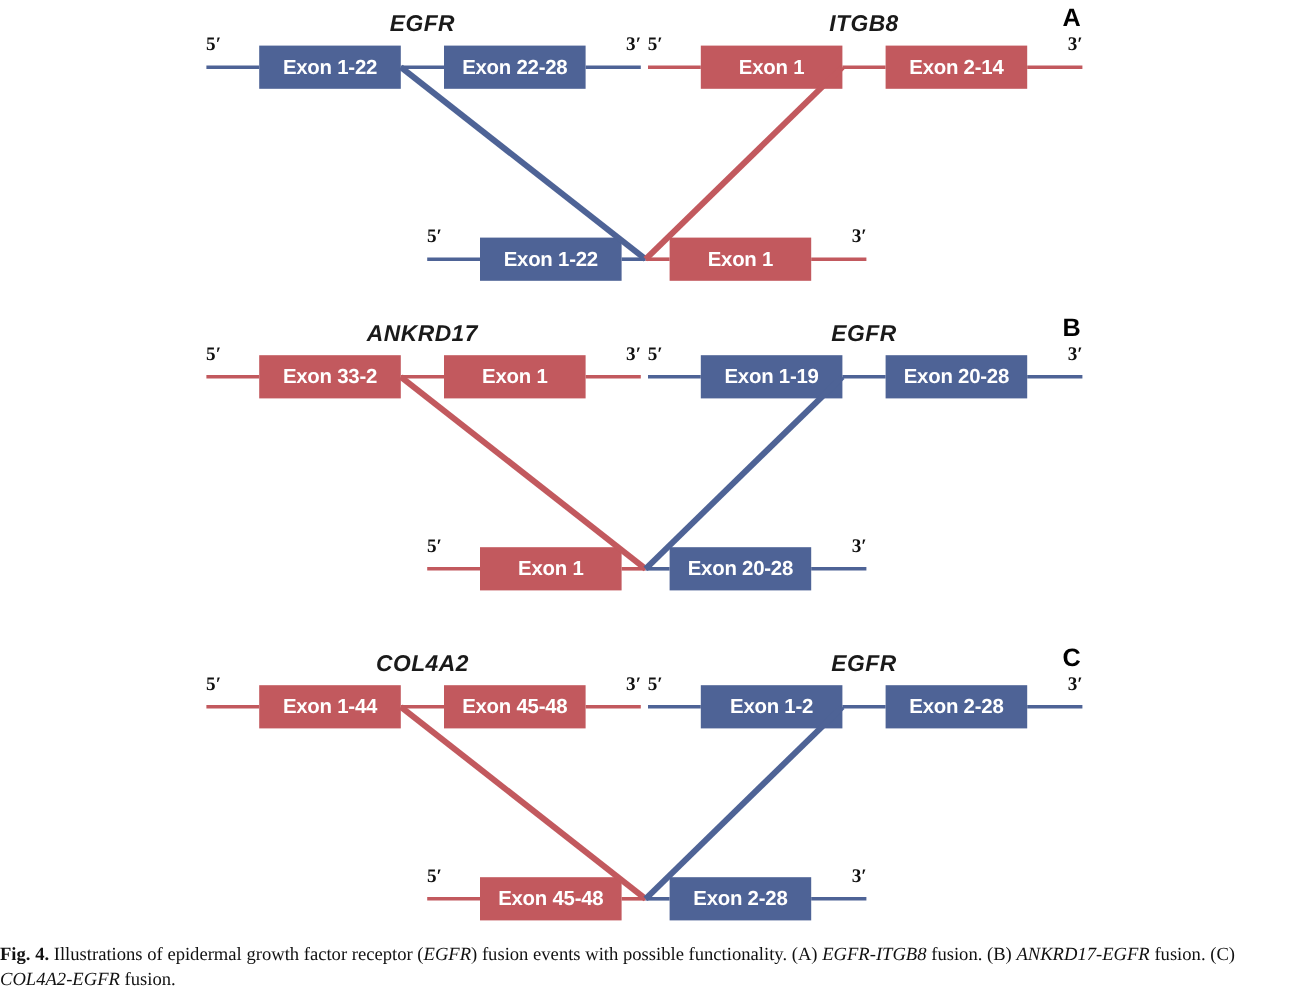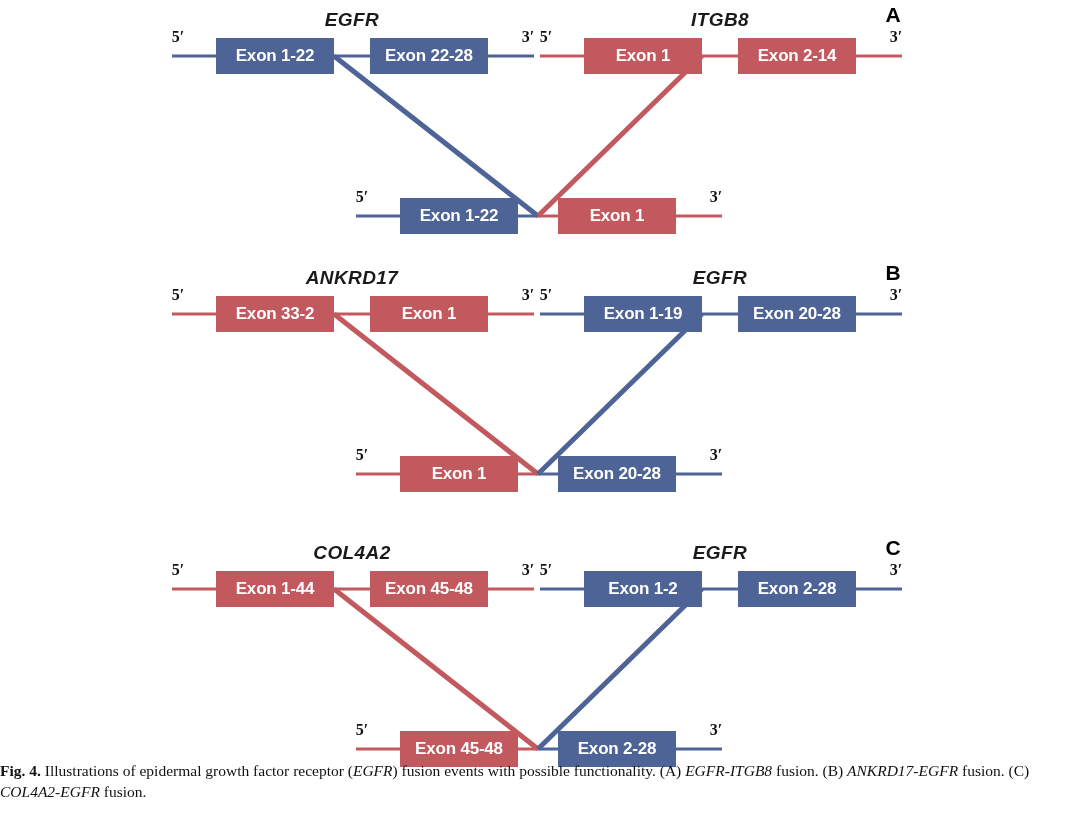--- a/index.html
+++ b/index.html
@@ -54,21 +54,21 @@
   .panel-letter {
     font-family: "Liberation Sans", sans-serif;
     font-size: 21px;
     font-weight: 700;
     fill: #000000;
     text-anchor: middle;
   }
   .caption {
     position: absolute;
     left: 0;
-    top: 760px;
+    top: 785px;
     width: 1064px;
     font-family: "Liberation Serif", serif;
     font-size: 15.5px;
     line-height: 1.38;
     color: #111111;
   }
   .caption b { font-weight: 700; }
   .caption i { font-style: italic; }
 </style>
 </head>

